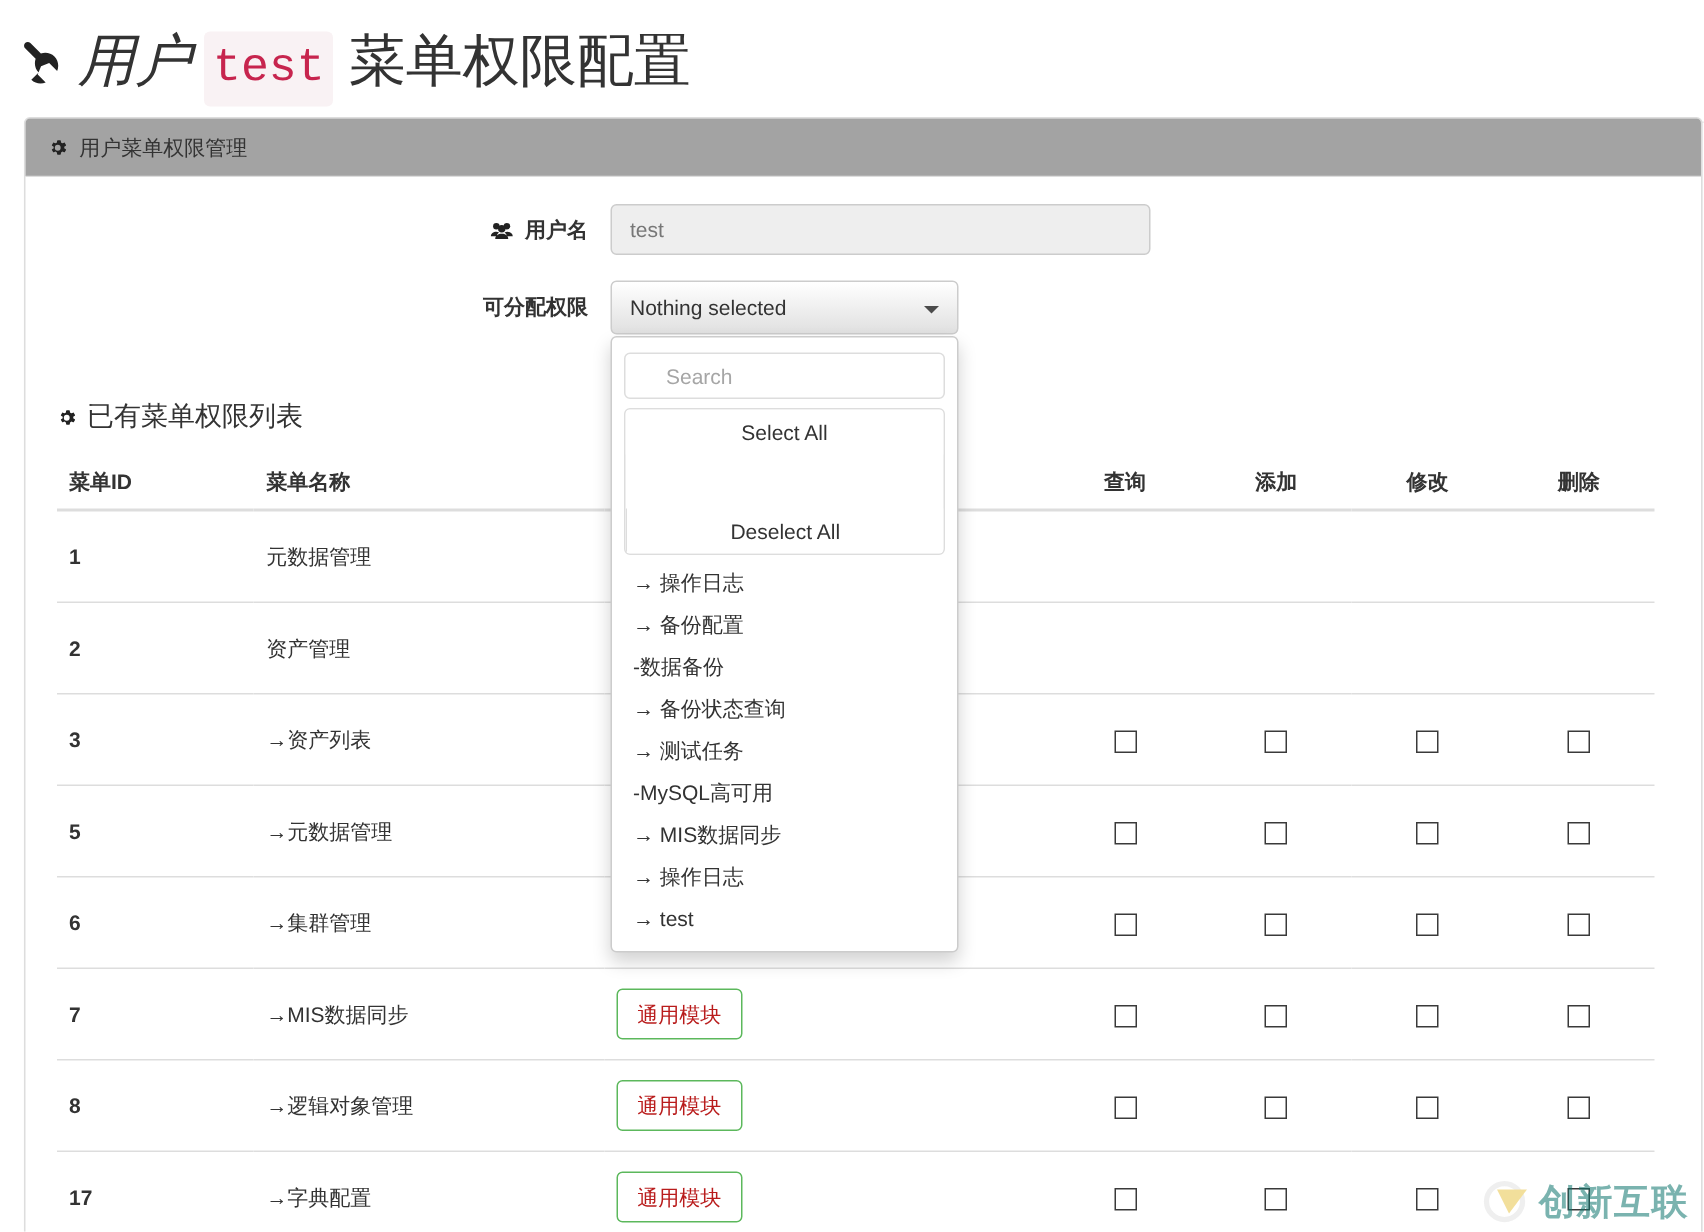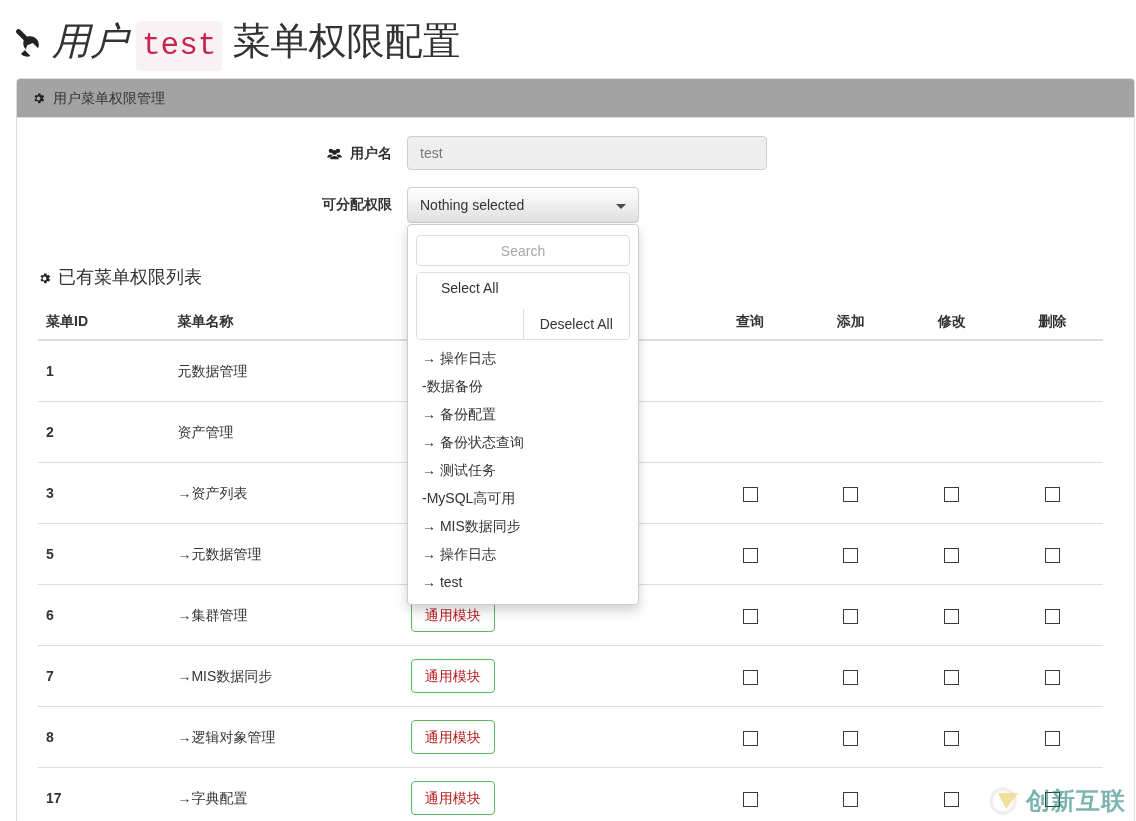--- a/index.html
+++ b/index.html
@@ -184,29 +184,29 @@
     width: 100%;
     height: 31px;
     box-sizing: border-box;
     border: 1px solid #dddddd;
     border-radius: 4px;
     font-size: 14px;
     color: #555;
     padding: 0 27px;
     outline: none;
     font-family: "Liberation Sans", sans-serif;
-    text-align: center;
   }
   .select-search::placeholder { color: #a6a6a6; }
   .select-actions {
     display: flex;
     margin: 0 8px 4px 8px;
     border: 1px solid #dddddd;
     border-radius: 4px;
     overflow: hidden;
+    flex-direction: column;
   }
   .select-action-btn {
     flex: 1 1 50%;
     text-align: center;
     font-size: 14px;
     line-height: 30px;
     color: #333;
     background: #ffffff;
     cursor: pointer;
   }
@@ -366,22 +366,22 @@
         <div class="select-menu">
           <div class="select-search-wrap">
             <input class="select-search" type="text" placeholder="Search" style="">
           </div>
           <div class="select-actions">
             <div class="select-action-btn">Select All</div>
             <div class="select-action-btn">Deselect All</div>
           </div>
           <div>
             <div class="select-option">→ 操作日志</div>
+            <div class="select-option">→ 备份配置</div>
             <div class="select-option">-数据备份</div>
-            <div class="select-option">→ 备份配置</div>
             <div class="select-option">→ 备份状态查询</div>
             <div class="select-option">→ 测试任务</div>
             <div class="select-option">-MySQL高可用</div>
             <div class="select-option">→ MIS数据同步</div>
             <div class="select-option">→ 操作日志</div>
             <div class="select-option">→ test</div>
           </div>
         </div>
       </div>
     </div>

